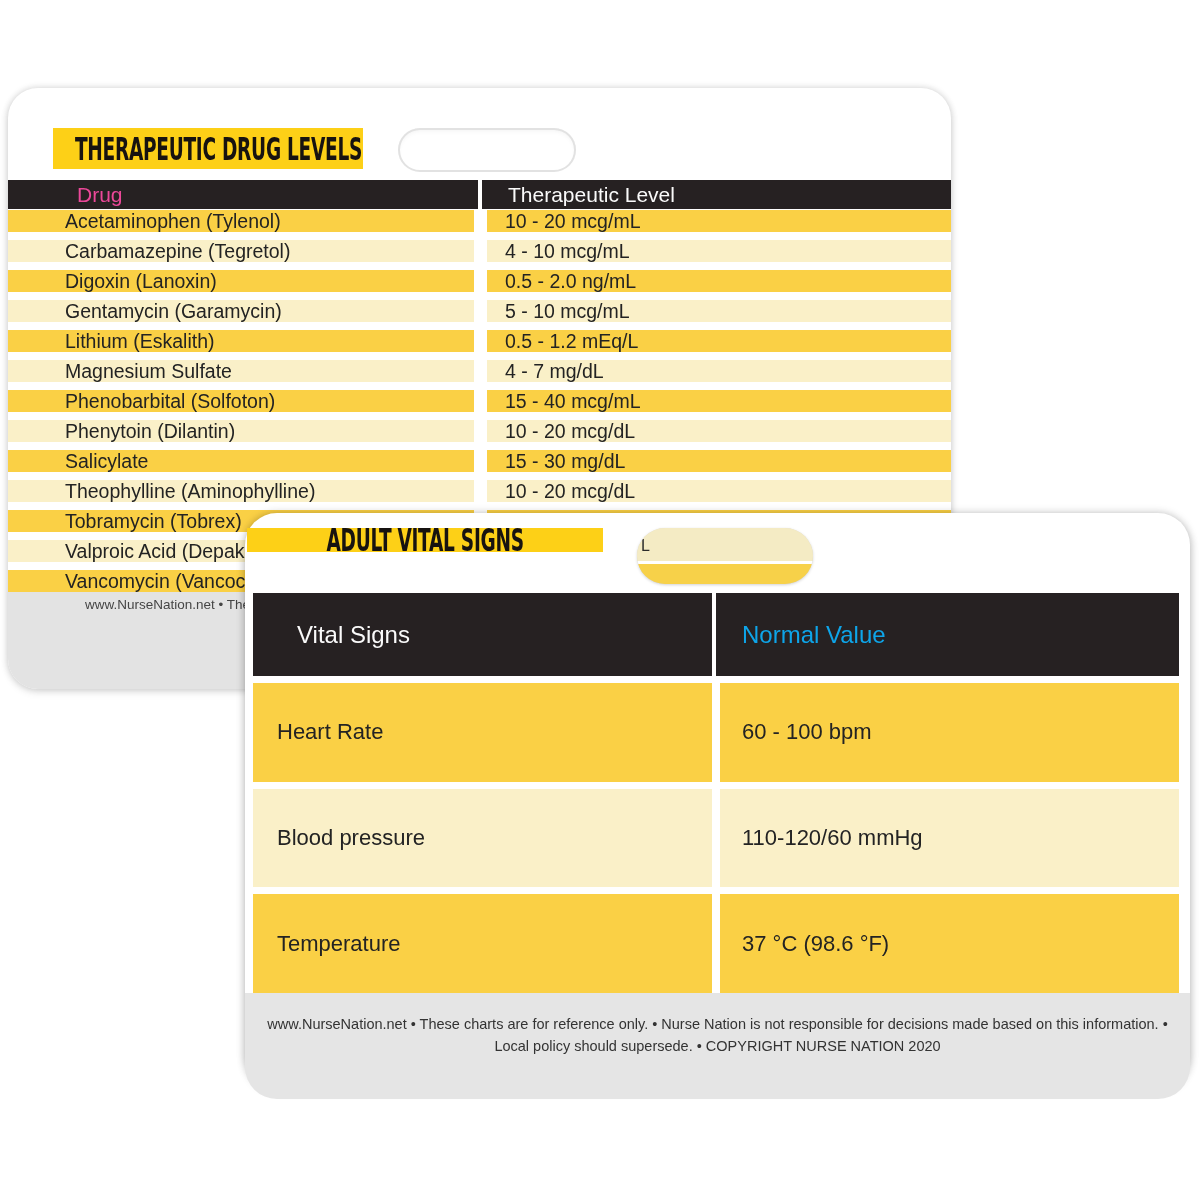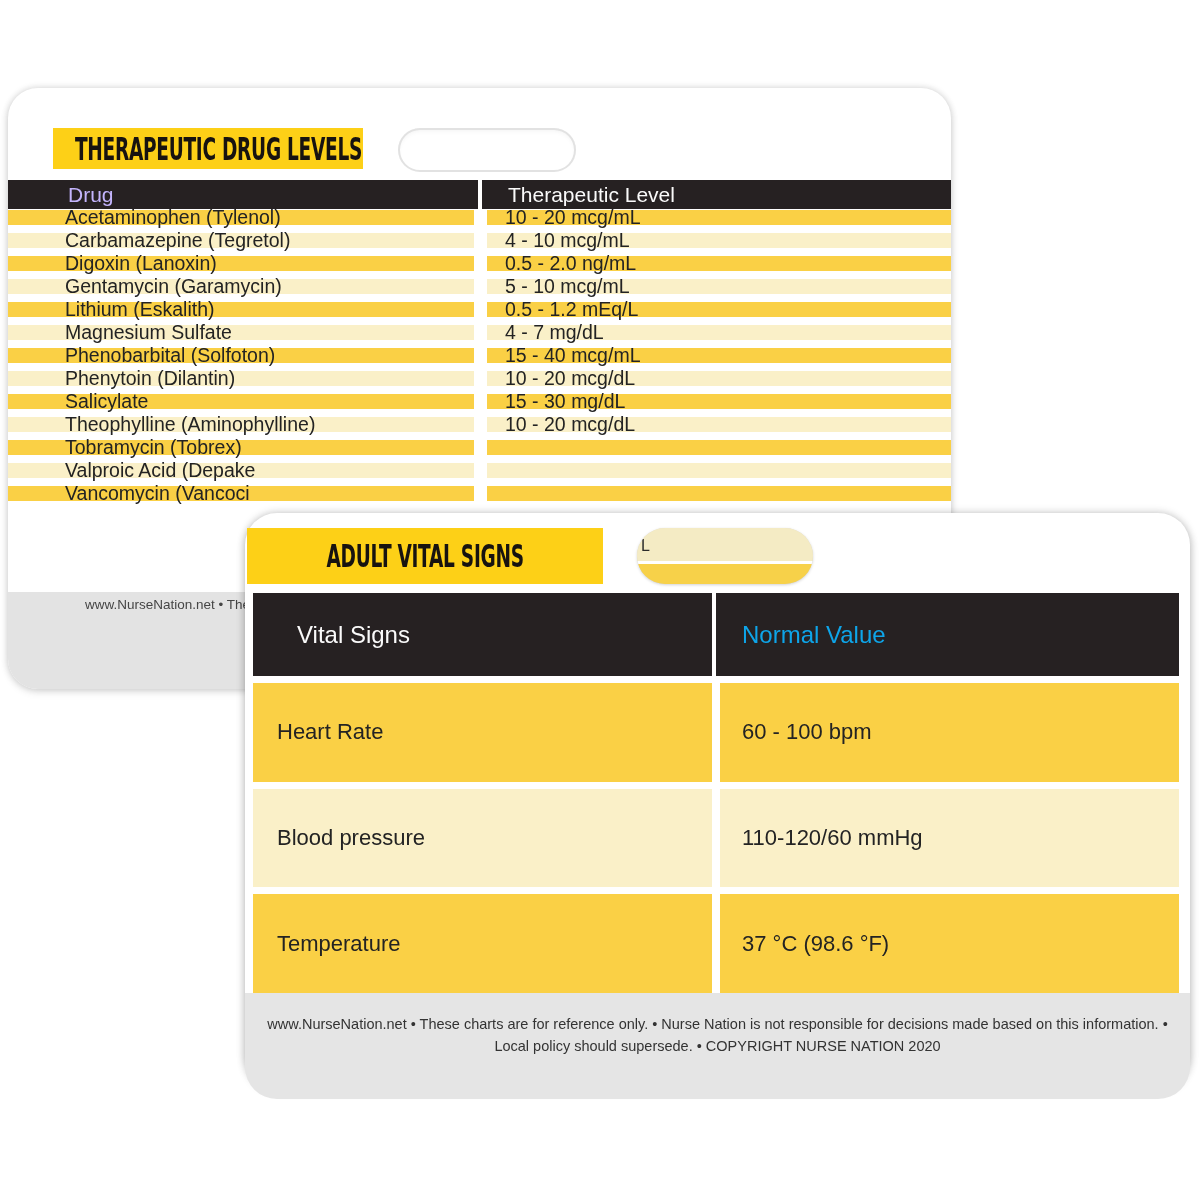--- a/index.html
+++ b/index.html
@@ -23,44 +23,44 @@
     box-shadow:0 0 7px rgba(0,0,0,.16),0 3px 8px rgba(0,0,0,.10);}
   #card2{left:245px;top:513px;width:945px;height:574px;border-radius:32px;
     box-shadow:0 0 9px rgba(0,0,0,.22),0 4px 10px rgba(0,0,0,.14);}
 
   .title-bar{position:absolute;background:var(--yellow-title);
     display:flex;align-items:center;justify-content:center;overflow:visible;}
   .title-bar span{font-family:"DejaVu Sans",sans-serif;font-weight:700;
     font-size:32px;letter-spacing:-.5px;color:#171310;white-space:nowrap;
     transform:scaleX(.58);transform-origin:center center;}
   #bar1{left:45px;top:40px;width:310px;height:41px;padding-left:20px;}
-  #bar2{left:2px;top:15px;width:356px;height:56px;}
+  #bar2{left:2px;top:15px;width:356px;height:24px;}
 
   
   .slot1{position:absolute;left:390px;top:40px;width:178px;height:44px;
     border-radius:22px;background:#fff;
     box-shadow:inset 0 0 0 2px #e2e2e2, inset 0 3px 5px rgba(0,0,0,.05);}
   .slot2{position:absolute;left:392px;top:15px;width:176px;height:56px;
     border-radius:28px;overflow:hidden;display:flex;flex-direction:column;
     box-shadow:inset 0 0 0 2px rgba(168,148,82,.30), inset 0 -3px 4px rgba(0,0,0,.10), 0 1px 3px rgba(0,0,0,.18);}
   .slot2-top{height:33px;background:var(--slot-cream);position:relative;}
   .slot2-sep{height:3px;background:#fff;}
   .slot2-bottom{flex:1;background:var(--slot-yellow);}
   .slot2-peek{position:absolute;left:4px;top:9px;font-size:16px;color:#2b2b2b;}
 
   
   .header1{position:absolute;left:0;right:0;top:92px;height:29px;
     background:var(--header-black);}
-  .header1 .h-left{position:absolute;left:60px;top:0;height:29px;line-height:29px;
-    font-size:21px;color:#c4b5fd;}
+  .header1 .h-left{position:absolute;left:69px;top:0;height:29px;line-height:29px;
+    font-size:21px;color:#ec4899;}
   .header1 .h-right{position:absolute;left:500px;top:0;height:29px;line-height:29px;
     font-size:21px;color:#fafafa;}
   .header1 .h-div{position:absolute;left:470px;top:0;bottom:0;width:4px;background:#fff;}
 
-  .rows1{position:absolute;left:0;right:0;top:122px;height:291px;
+  .rows1{position:absolute;left:0;right:0;top:122px;height:382px;
     display:flex;flex-direction:column;gap:8px;background:#fff;}
   .row1{flex:1;min-height:0;position:relative;display:flex;align-items:center;}
   .row1:nth-of-type(odd){background:var(--yellow-row);}
   .row1:nth-of-type(even){background:var(--cream-row);}
   .row1 .drug{padding-left:57px;font-size:19.5px;white-space:nowrap;}
   .row1 .level{position:absolute;left:497px;font-size:19.5px;white-space:nowrap;}
   .colgap1{position:absolute;left:466px;top:122px;width:13px;height:382px;background:#fff;}
 
   .footer1{position:absolute;left:0;right:0;top:504px;height:97px;
     background:var(--footer-gray1);border-radius:0 0 30px 30px;}

